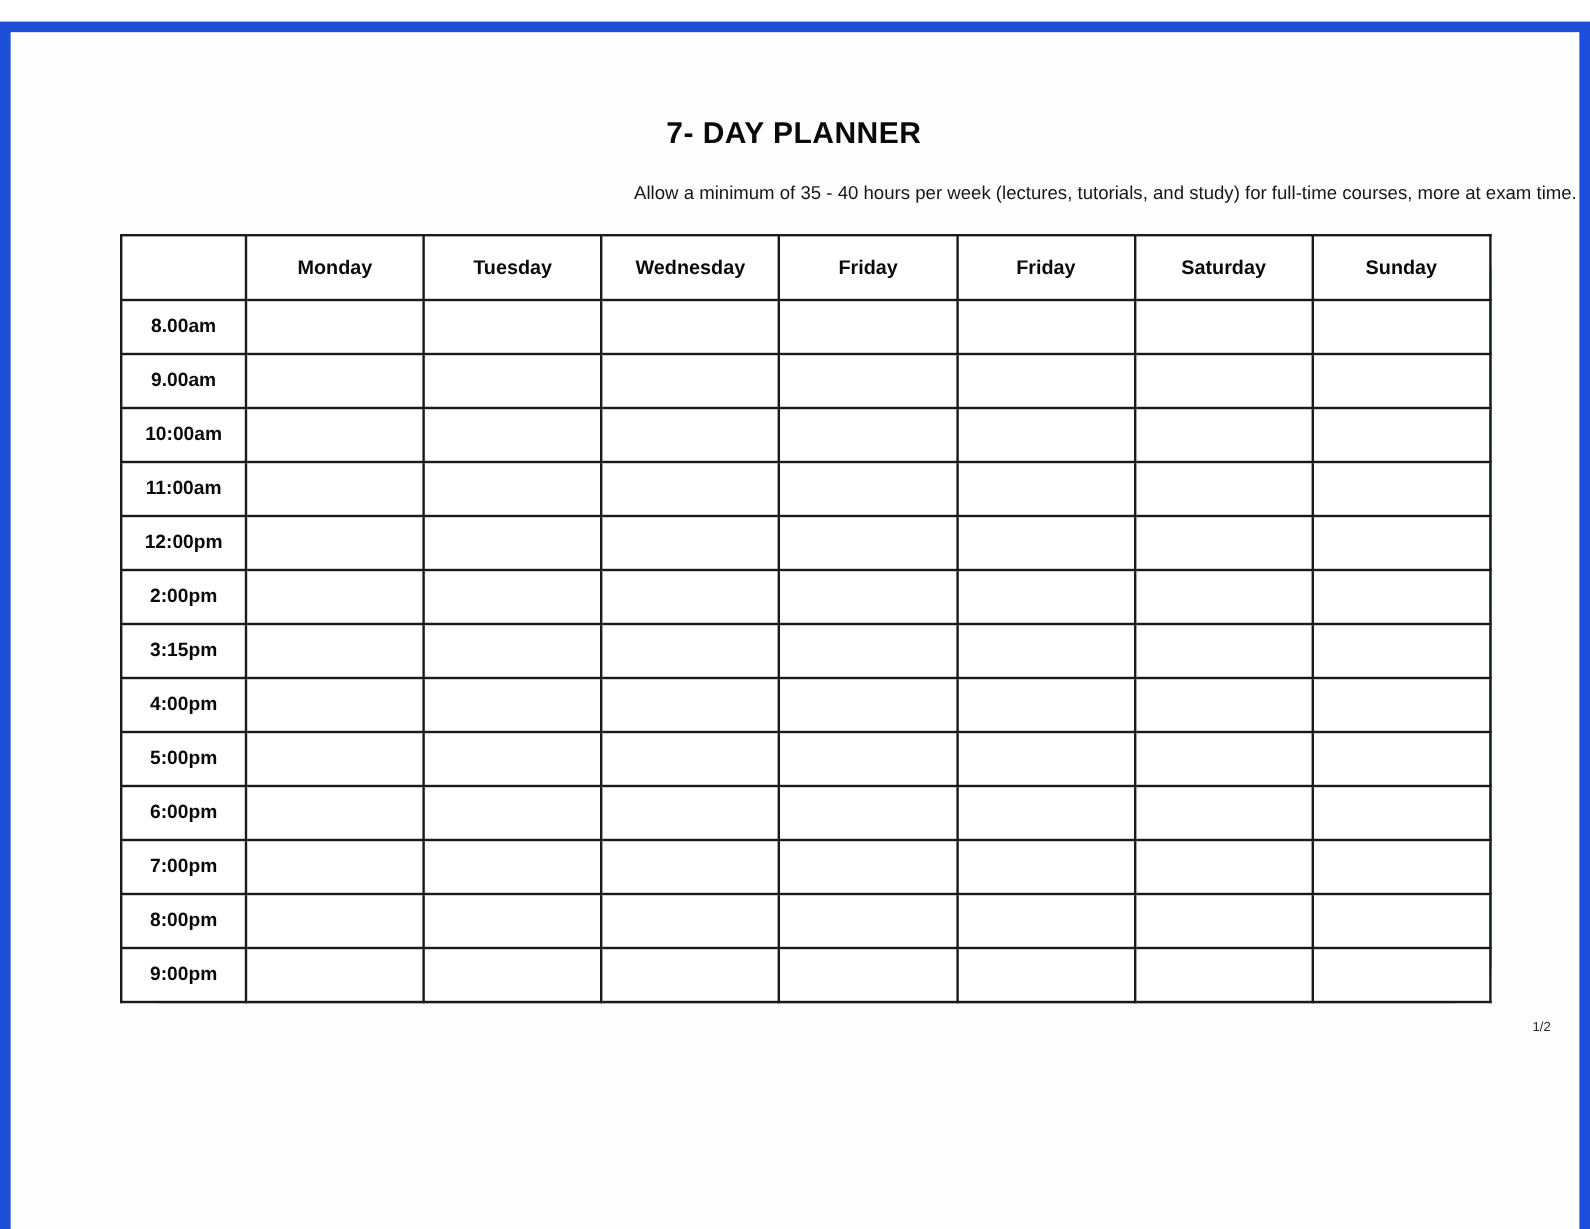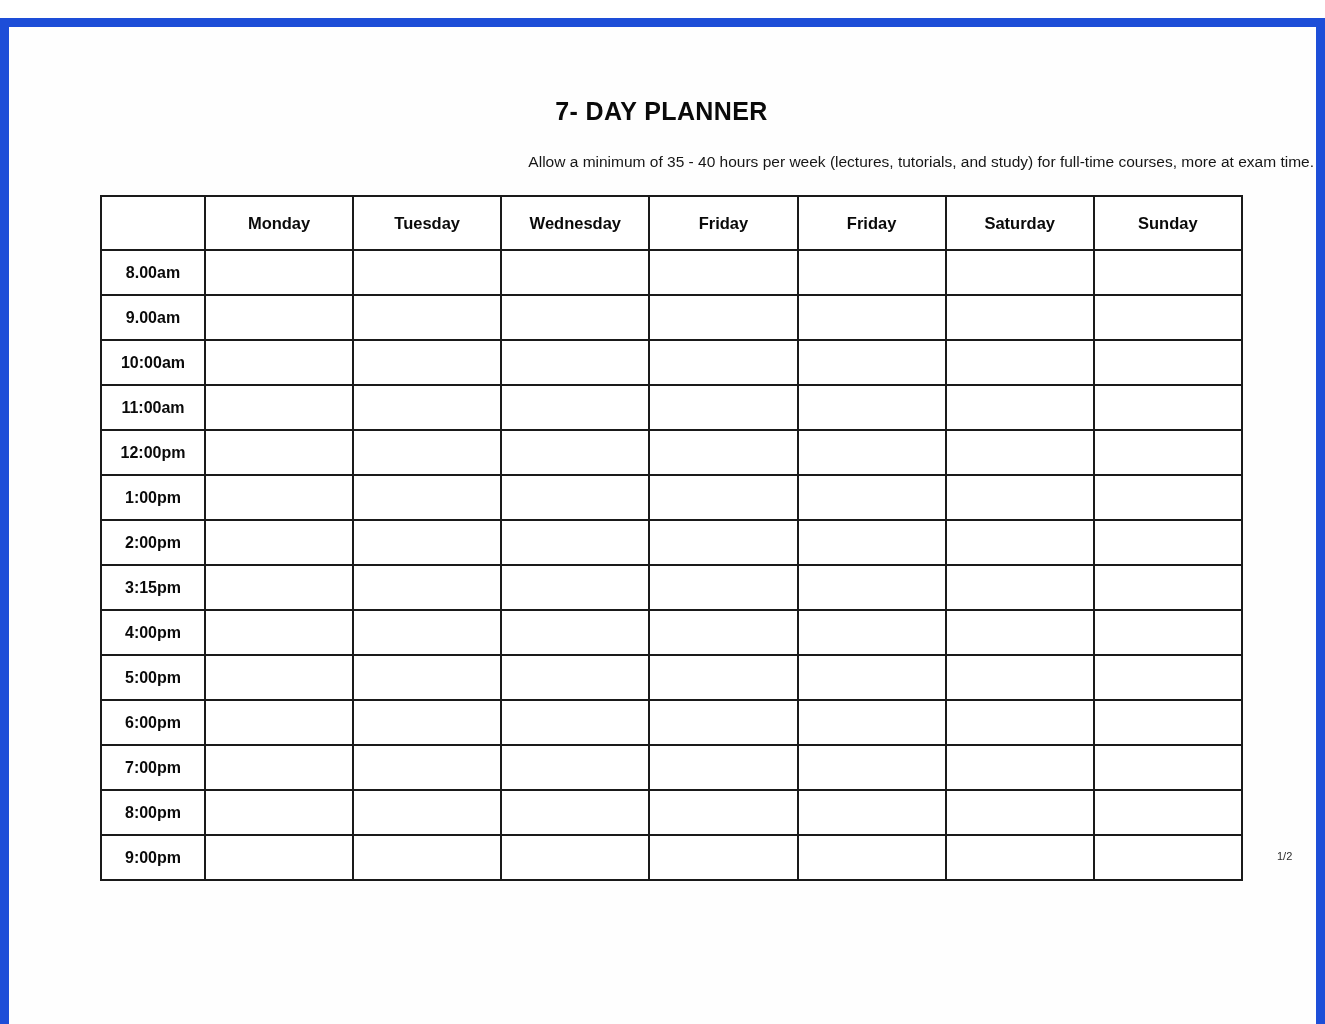--- a/index.html
+++ b/index.html
@@ -202,30 +202,20 @@
               <th class="time-label">12:00pm</th>
               <td class="slot"></td>
               <td class="slot"></td>
               <td class="slot"></td>
               <td class="slot"></td>
               <td class="slot"></td>
               <td class="slot"></td>
               <td class="slot"></td>
             </tr>
             <tr>
-              <th class="time-label">1:00pm</th>
-              <td class="slot"></td>
-              <td class="slot"></td>
-              <td class="slot"></td>
-              <td class="slot"></td>
-              <td class="slot"></td>
-              <td class="slot"></td>
-              <td class="slot"></td>
-            </tr>
-            <tr>
               <th class="time-label">2:00pm</th>
               <td class="slot"></td>
               <td class="slot"></td>
               <td class="slot"></td>
               <td class="slot"></td>
               <td class="slot"></td>
               <td class="slot"></td>
               <td class="slot"></td>
             </tr>
             <tr>

